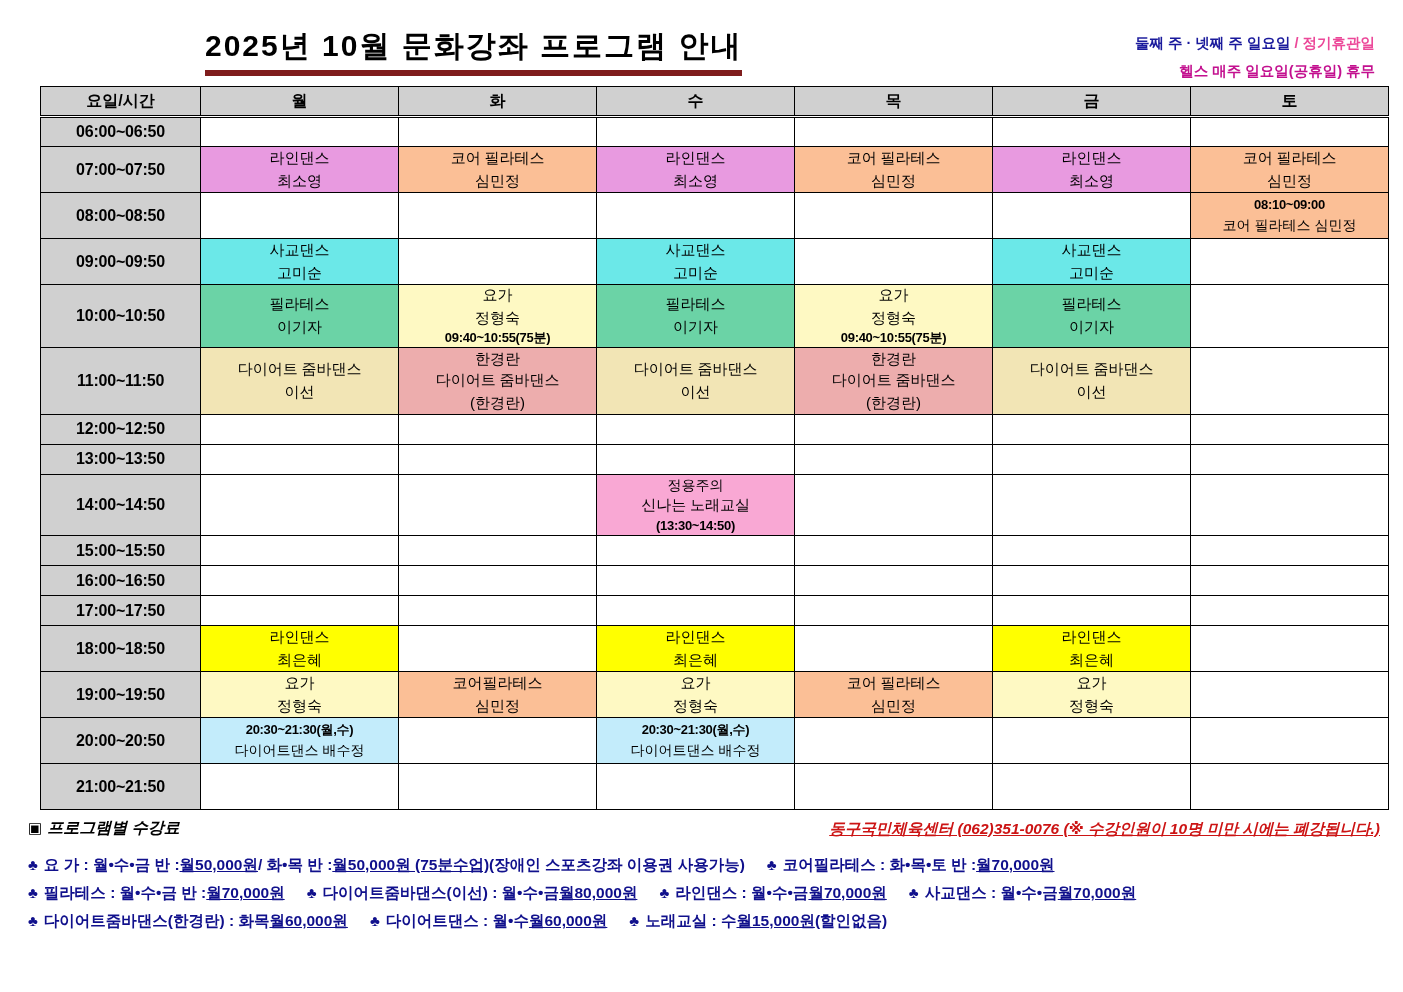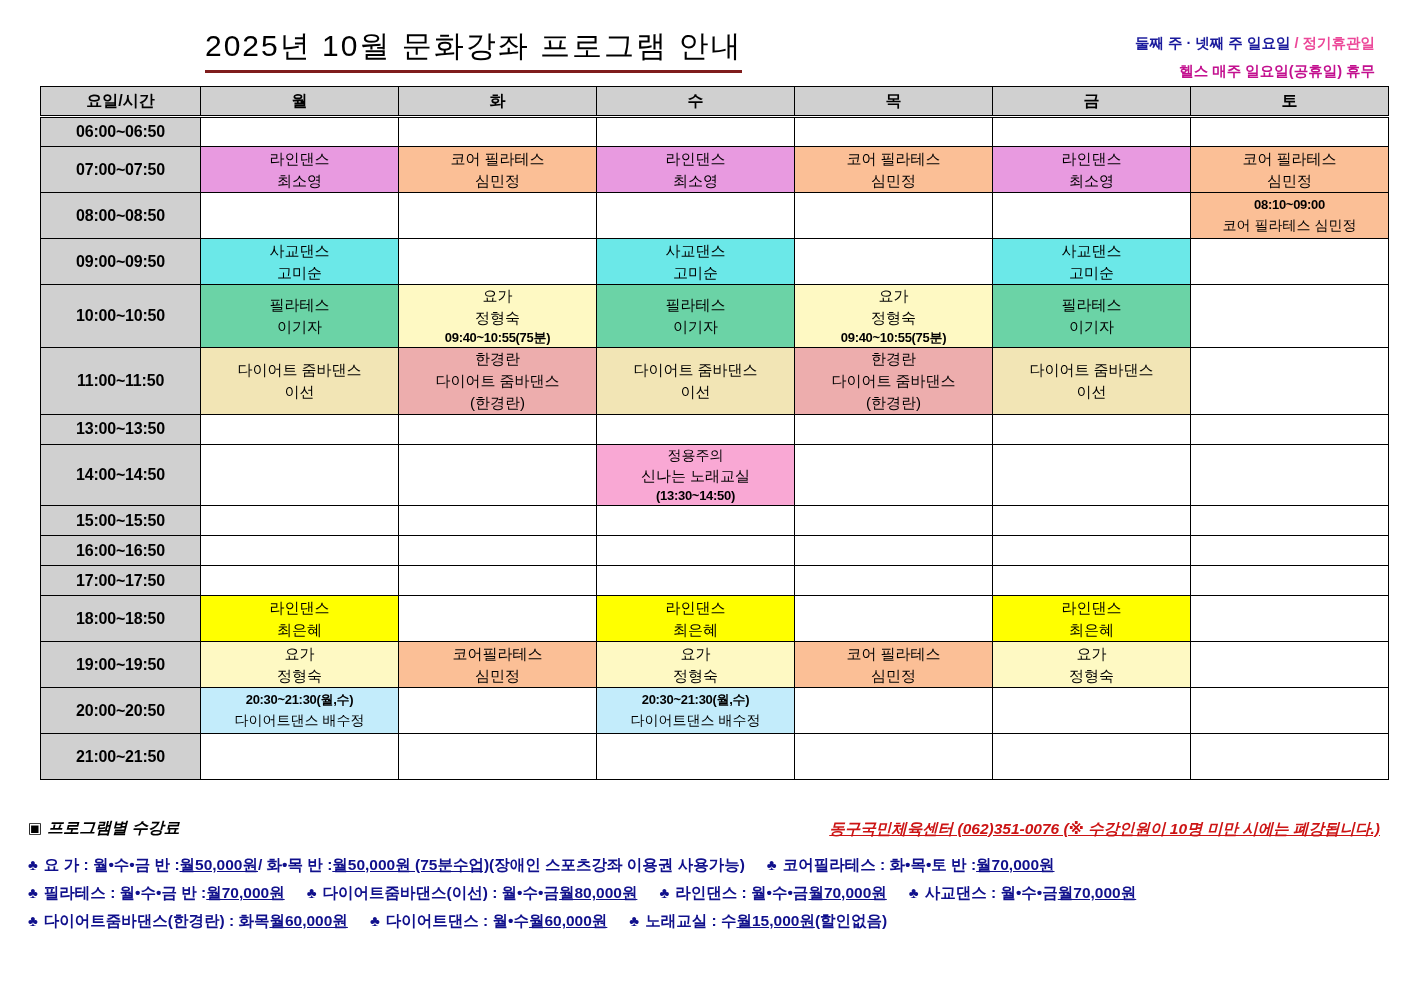--- a/index.html
+++ b/index.html
@@ -9,22 +9,22 @@
     font-family:"Liberation Sans","DejaVu Sans",sans-serif;
     color:#000;
     overflow:hidden;
   }
   .page{position:relative;width:1403px;height:992px;}
 
   
   .header{position:relative;height:86px;}
   .title{
     position:absolute;left:205px;top:26px;
-    font-size:30px;font-weight:normal;letter-spacing:2px;
-    border-bottom:3px solid #7f1d1d;padding-bottom:3px;
+    font-size:30px;font-weight:bold;letter-spacing:2px;
+    border-bottom:6px solid #7f1d1d;padding-bottom:3px;
     white-space:nowrap;
   }
   .notes{position:absolute;right:28px;top:30px;text-align:right;line-height:1.9;}
   .note-line{font-size:14.5px;font-weight:bold;white-space:nowrap;}
   .note-blue{color:#1a1a9c;margin-top:12px;}
   .note-red{color:#ec4899;}
   .note-mag{color:#c3108f;}
 
   
   .tbl-wrap{position:absolute;left:40px;top:86px;width:1348px;}
@@ -52,21 +52,21 @@
   }
   tbody tr{height:30px;}
   tr.tall{height:46px;}
   tr.xtall{height:56px;}
   td.empty{background:#ffffff;}
   .cellbox{
     display:flex;flex-direction:column;
     align-items:center;justify-content:center;
     height:100%;line-height:1.45;
   }
-  .l1{font-size:15px;}
+  .l1{font-size:15px;font-family:Liberation Serif, serif;}
   .l2{font-size:15px;}
   .lsm{font-size:13px;font-weight:bold;letter-spacing:-0.3px;}
   .lsm2{font-size:14px;}
 
   
   .bg-pink{background:#e89ae0;}
   .bg-orange{background:#fbbf96;}
   .bg-cyan{background:#6be8e8;}
   .bg-green{background:#6bd3a6;}
   .bg-cream{background:#f2e5b5;}
@@ -292,20 +292,29 @@
             </td>
         <td class="bg-cream">
               <div class="cellbox">
           <span class="l1">다이어트 줌바댄스</span>
           <span class="l2">이선</span>
               </div>
             </td>
         <td class="empty"></td>
       </tr>
 
+      <tr>
+        <td class="timecell">12:00~12:50</td>
+        <td class="empty"></td>
+        <td class="empty"></td>
+        <td class="empty"></td>
+        <td class="empty"></td>
+        <td class="empty"></td>
+        <td class="empty"></td>
+      </tr>
 
       <tr>
         <td class="timecell">13:00~13:50</td>
         <td class="empty"></td>
         <td class="empty"></td>
         <td class="empty"></td>
         <td class="empty"></td>
         <td class="empty"></td>
         <td class="empty"></td>
       </tr>

